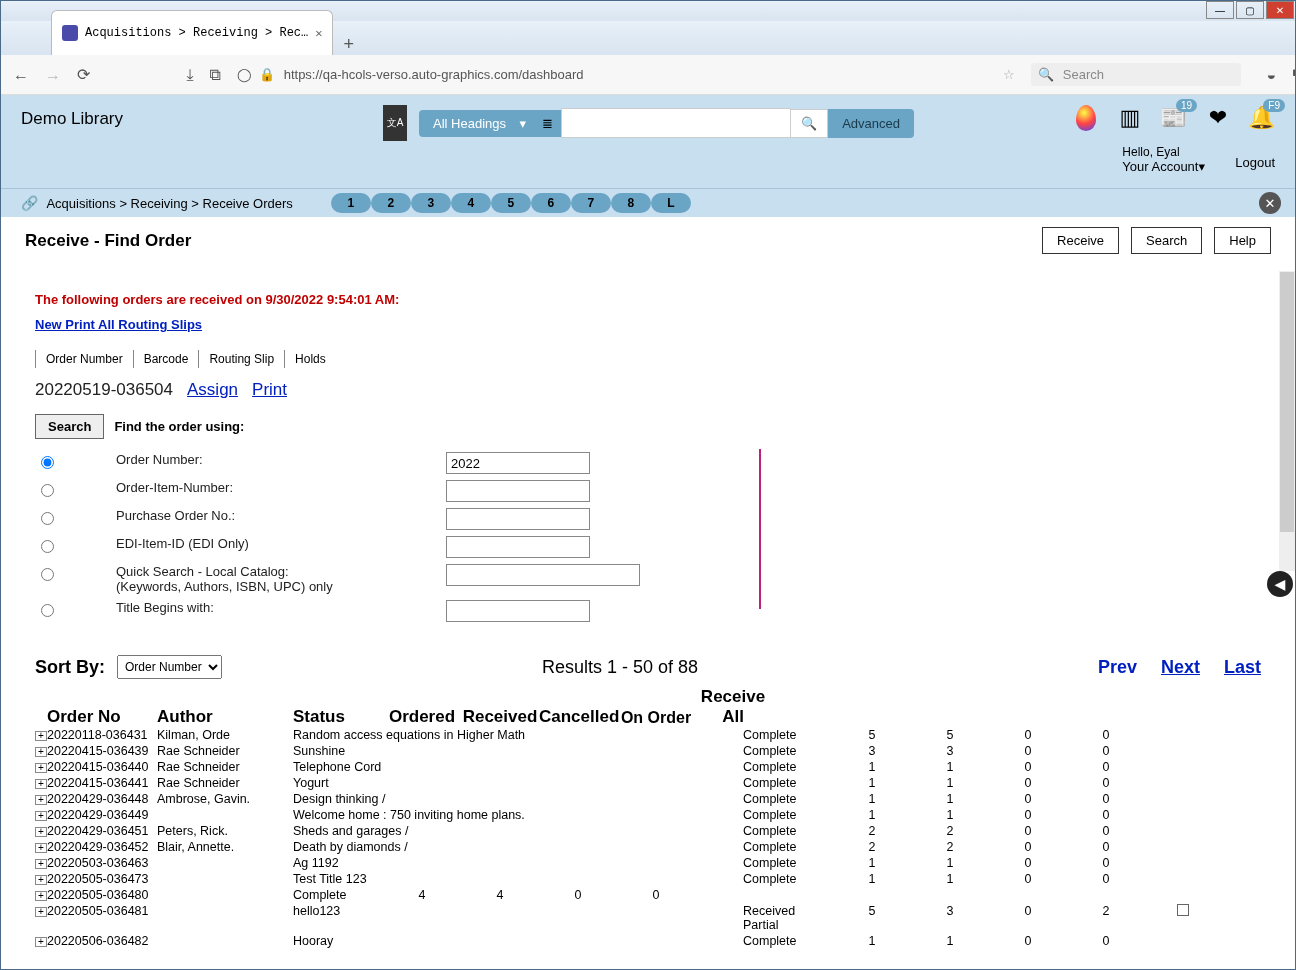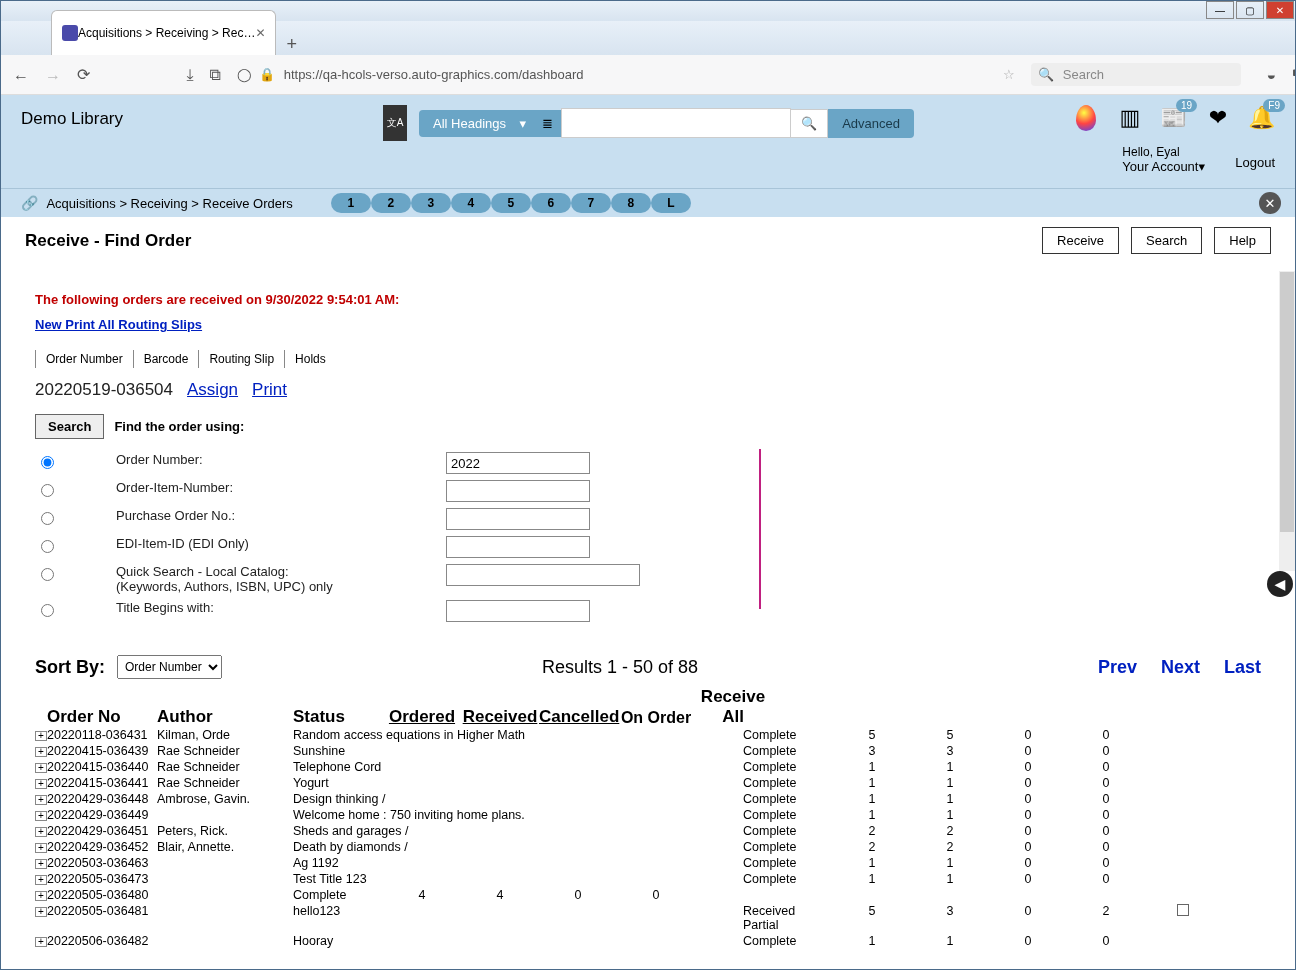--- a/index.html
+++ b/index.html
@@ -2,21 +2,21 @@
 <html><head>
 <meta charset="utf-8">
 <style>
 * { box-sizing: border-box; margin: 0; padding: 0; }
 body { font-family: "Segoe UI", Arial, sans-serif; font-size: 13px; background: #fff; width: 1296px; height: 970px; overflow: hidden; position: relative; border: 1px solid #4a6a8a; }
 
 .titlebar { height: 20px; background: linear-gradient(#e8f0f8, #d8e4f0); display: flex; justify-content: flex-end; }
 .titlebar .win-btn { width: 28px; height: 18px; border: 1px solid #888; margin: 0 1px; display: flex; align-items: center; justify-content: center; font-size: 10px; }
 .titlebar .close { background: #d04030; color: #fff; }
 .tab-strip { height: 34px; background: linear-gradient(#e8f0f8, #d8e4f0); display: flex; align-items: flex-end; padding-left: 50px; }
-.browser-tab { background: #fff; border: 1px solid #bbb; border-bottom: none; border-radius: 6px 6px 0 0; padding: 14px 10px; display: flex; align-items: center; gap: 0; font-size: 12px; min-width: 200px; }
+.browser-tab { background: #fff; border: 1px solid #bbb; border-bottom: none; border-radius: 6px 6px 0 0; padding: 14px 10px; display: flex; align-items: center; gap: 7px; font-size: 12px; min-width: 200px; font-family: Liberation Mono, monospace; }
 .browser-tab .favicon { width: 16px; height: 16px; background: #4a4aaa; border-radius: 3px; }
 .browser-tab .tab-x { margin-left: auto; color: #666; }
 .new-tab { margin-left: 10px; font-size: 18px; color: #555; }
 .nav-bar { height: 40px; background: #f7f7f8; border-bottom: 1px solid #ddd; display: flex; align-items: center; padding: 0 12px; gap: 16px; }
 .nav-bar .nav-icon { color: #555; font-size: 16px; }
 .url-box { flex: 0 0 560px; display: flex; align-items: center; gap: 8px; color: #555; }
 .url-box .url-text { font-size: 13px; }
 .star-icon { color: #aaa; }
 .search-box-browser { flex: 0 0 210px; background: #eee; border-radius: 4px; padding: 4px 8px; display: flex; align-items: center; gap: 8px; color: #888; margin-left: auto; margin-right: 10px; }
 
@@ -72,28 +72,28 @@
 .crit-label { width: 330px; margin-left: 62px; font-size: 13px; color: #222; }
 .crit-input { width: 144px; border: 1px solid #888; height: 22px; padding: 0 4px; font-size: 13px; }
 .crit-input.wide { width: 194px; }
 .vert-line { position: absolute; left: 724px; top: 0; width: 2px; height: 160px; background: #c02080; }
 .sort-row { margin-top: 30px; display: flex; align-items: center; }
 .sort-row .sort-lbl { font-size: 18px; font-weight: bold; }
 .sort-row select { margin-left: 12px; font-size: 12px; padding: 3px; }
 .results-text { font-size: 18px; margin-left: 320px; }
 .pager { margin-left: auto; display: flex; gap: 24px; font-size: 18px; font-weight: bold; }
 .pager .pg { color: #0020c0; }
-.pager .pg.u { }
+.pager .pg.u { text-decoration: underline; }
 .results-header { display: flex; margin-top: 8px; font-weight: bold; font-size: 17px; align-items: flex-end; }
 .col-expand { width: 12px; }
 .col-order { width: 110px; }
 .col-author { width: 136px; }
 .col-title { width: 450px; }
 .col-status { width: 90px; }
-.col-num { width: 78px; text-align: center; text-decoration: underline; }
+.col-num { width: 78px; text-align: center; }
 .col-num2 { width: 78px; text-align: center; font-size: 16px; line-height: 1.1; }
 .col-recv { width: 76px; text-align: center; }
 .results-body .trow { display: flex; font-size: 12.5px; padding: 1px 0; align-items: flex-start; }
 .expand { width: 12px; font-size: 10px; border: 1px solid #888; height: 10px; line-height: 8px; text-align: center; margin-top: 3px; }
 .trow .c-order { width: 110px; }
 .trow .c-author { width: 136px; white-space: nowrap; overflow: hidden; }
 .trow .c-title { width: 450px; }
 .trow .c-status { width: 90px; }
 .trow .c-num { width: 78px; text-align: center; }
 .trow .c-recv { width: 76px; text-align: center; }

